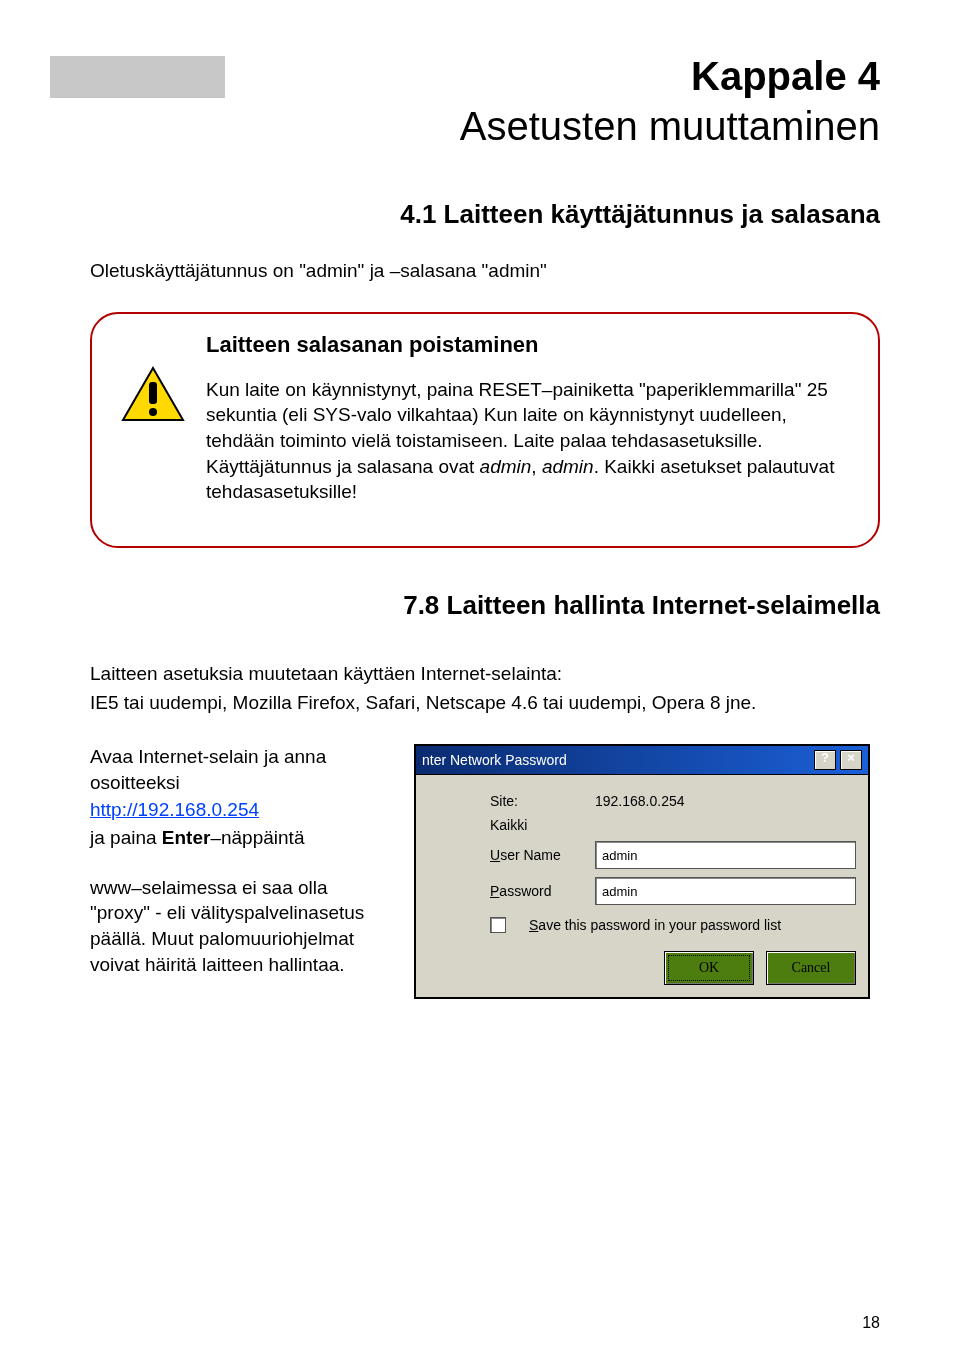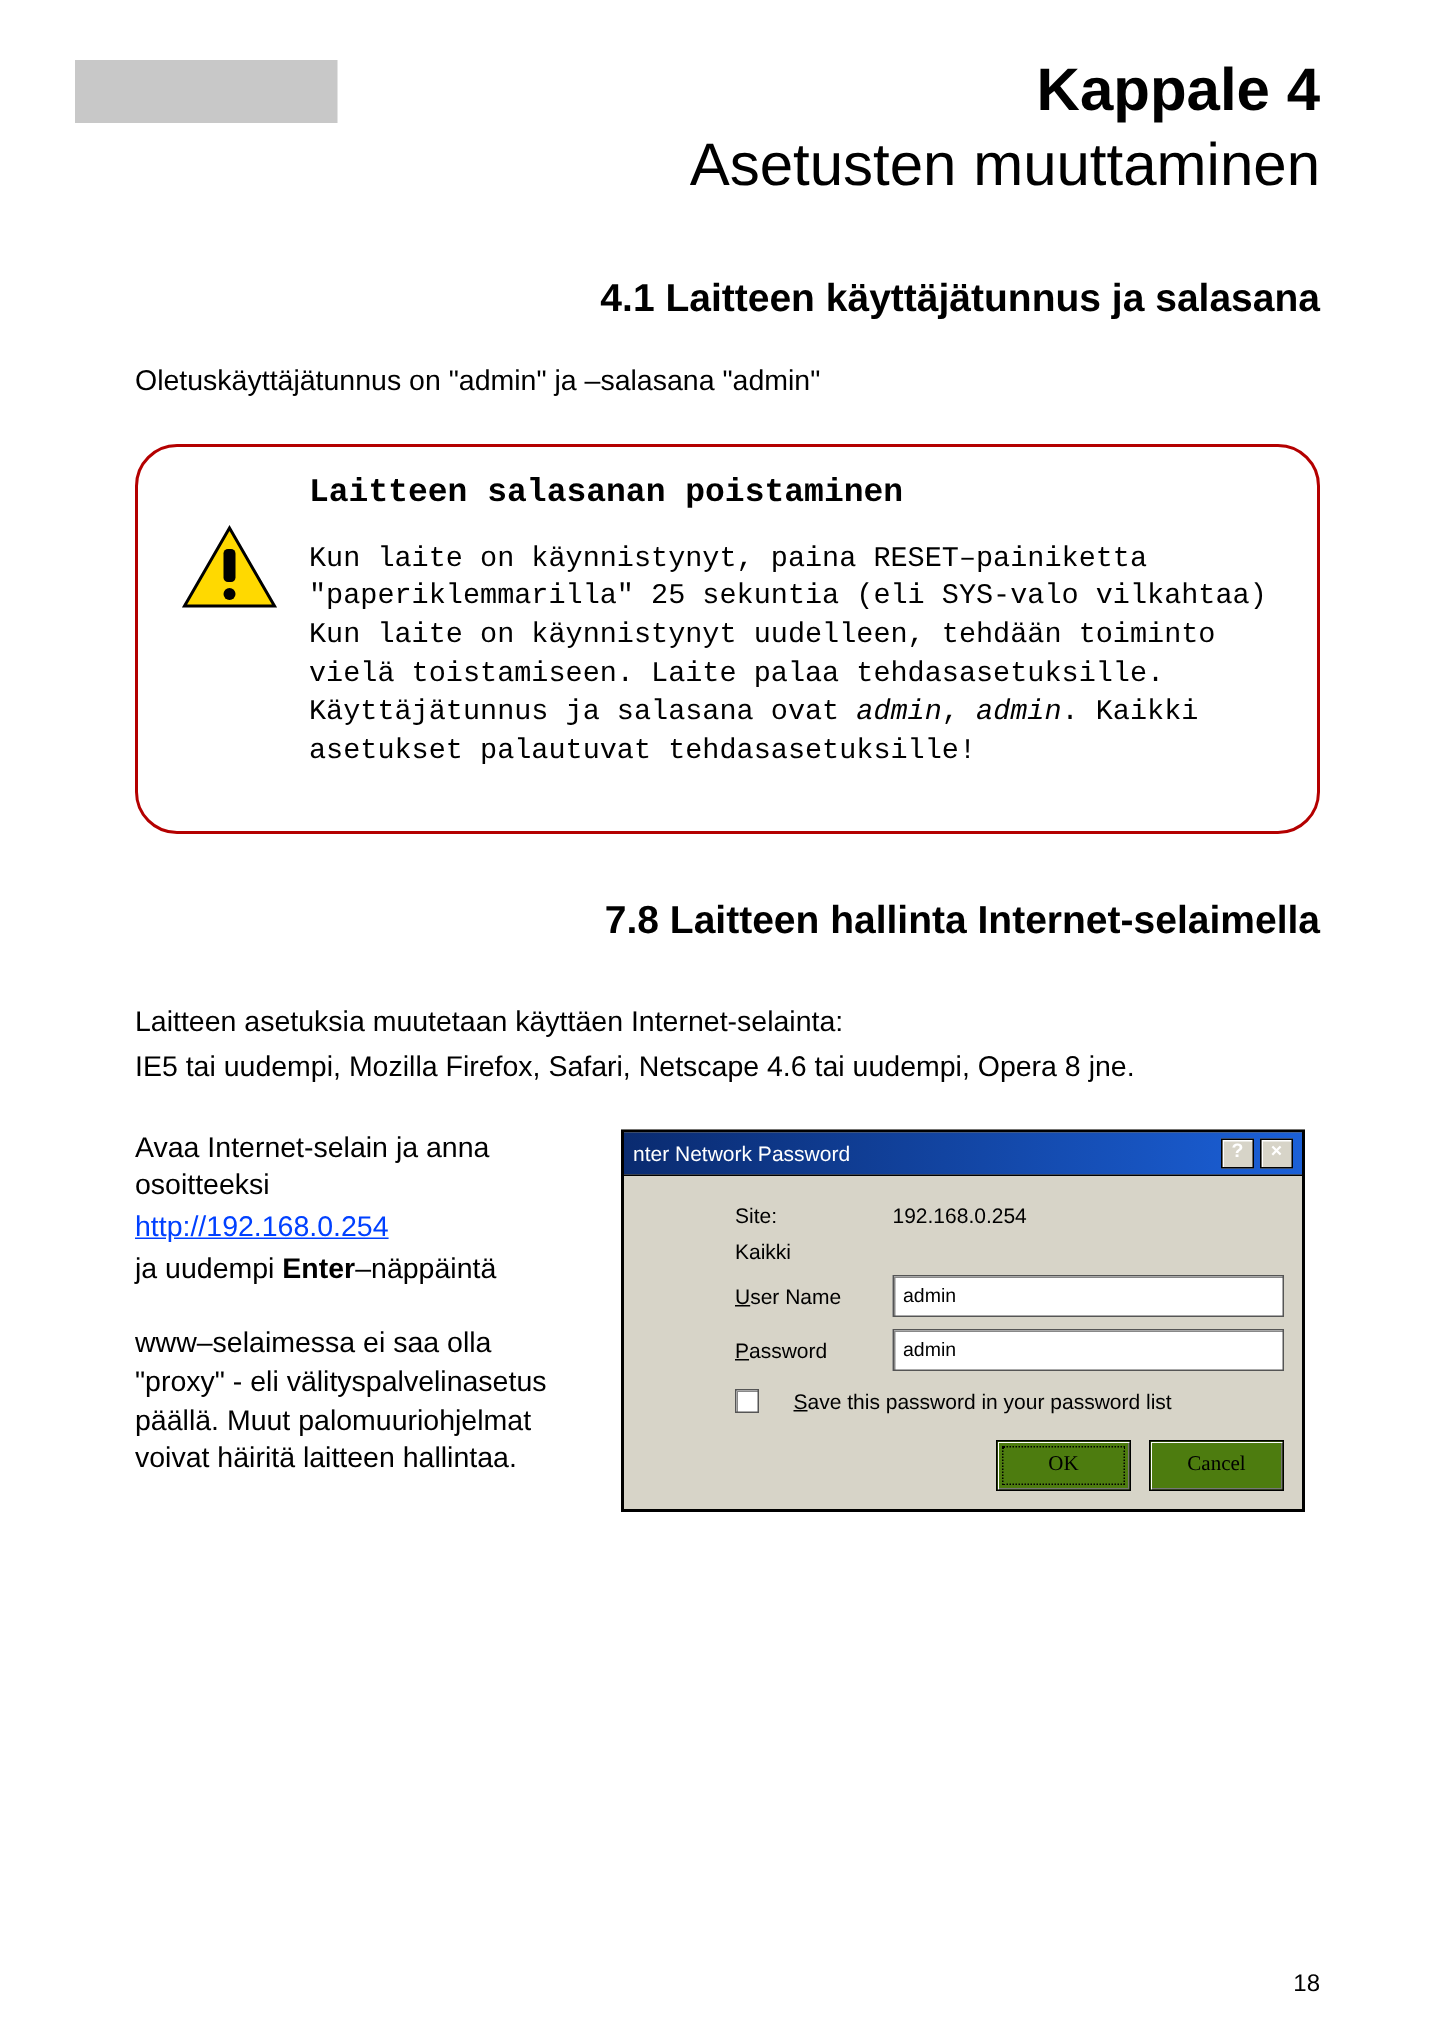--- a/index.html
+++ b/index.html
@@ -10,20 +10,21 @@
     width:960px;
     min-height:1352px;
     position:relative;
   }
   .page{
     padding:40px 80px 0 90px;
   }
   .header-block{
     position:relative;
     margin-bottom:50px;
+    margin-top:16px;
   }
   .header-stripe{
     position:absolute;
     left:-40px;
     top:0;
     width:175px;
     height:42px;
     background:#c8c8c8;
   }
   .chapter{
@@ -62,21 +63,20 @@
   }
   .callout-icon{
     flex:0 0 70px;
     display:flex;
     align-items:flex-start;
     justify-content:center;
     padding-top:34px;
   }
   .callout-content{
     flex:1 1 auto;
-    font-family:Liberation Mono, monospace;
   }
   .callout-title{
     font-size:22px;
     font-weight:bold;
     margin:0 0 12px 0;
   }
   .callout-body{
     font-size:19px;
     line-height:1.35;
   }
@@ -217,21 +217,21 @@
 
   <h3 class="section-heading" style="margin-bottom:40px">7.8 Laitteen hallinta Internet-selaimella</h3>
   <p class="body-text" style="margin-bottom:4px">Laitteen asetuksia muutetaan käyttäen Internet-selainta:</p>
   <p class="body-text">IE5 tai uudempi, Mozilla Firefox, Safari, Netscape 4.6 tai uudempi, Opera 8 jne.</p>
 
   <div class="bottom-row">
     <div class="left-col">
       <p style="margin:0 0 2px 0">Avaa Internet-selain ja anna osoitteeksi</p>
       <a href="#">http://192.168.0.254</a>
       <p style="margin:2px 0 24px 0">
-        <span>ja uudempi </span><b>Enter</b><span>–näppäintä</span>
+        <span>ja paina </span><b>Enter</b><span>–näppäintä</span>
       </p>
       <p style="margin:0">www–selaimessa ei saa olla "proxy" - eli välityspalvelinasetus päällä. Muut palomuuriohjelmat voivat häiritä laitteen hallintaa.</p>
     </div>
 
     <div class="dialog-wrap">
       <div class="win-dialog">
         <div class="win-titlebar">
           <span>nter Network Password</span>
           <div class="win-title-btns">
             <div class="win-title-btn">?</div>

